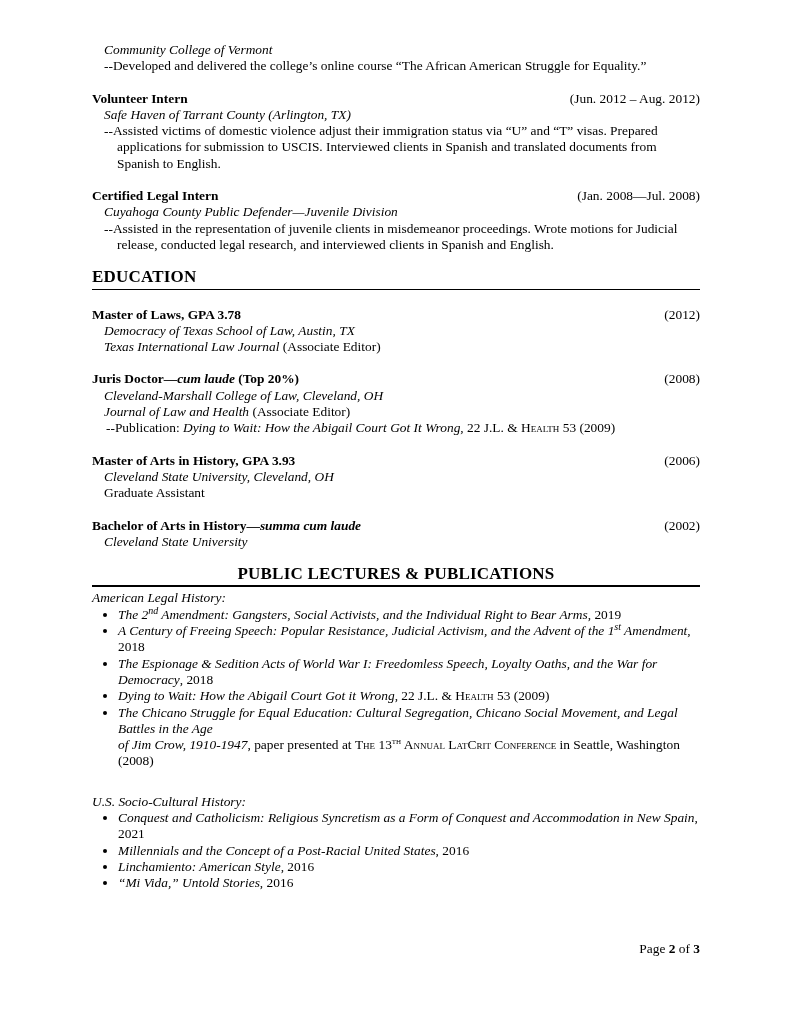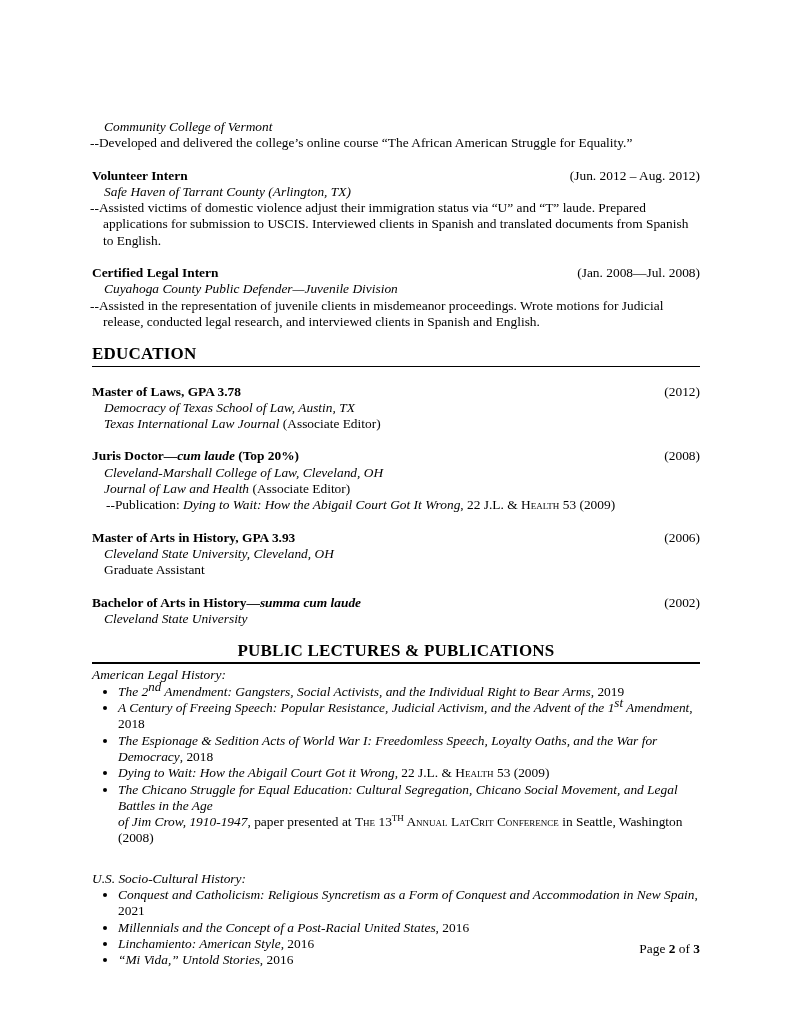--- a/index.html
+++ b/index.html
@@ -2,32 +2,32 @@
 <html><head>
 <meta charset="utf-8">
 <style>
   html,body{margin:0;padding:0;background:#fff;}
   .page{
     position:relative;
     width:791px;height:1024px;
     background:#fff;color:#000;
     font-family:"Liberation Serif","DejaVu Serif",serif;
     font-size:13.4px;line-height:16.3px;
-    padding:119px 91px 0 92px;
+    padding:42px 91px 0 92px;
     box-sizing:border-box;
     overflow:hidden;
   }
   .row{display:flex;justify-content:space-between;align-items:center;}
   .b{font-weight:700}
   .i{font-style:italic}
   .bi{font-weight:700;font-style:italic}
   .sc{font-variant:small-caps}
-  .sup{vertical-align:super;font-size:13px;line-height:0}
+  .sup{vertical-align:super;font-size:10px;line-height:0}
   .ind{margin-left:12px}
-  .hang{margin-left:11px;text-indent:-13px}
+  .hang{margin-left:25px;text-indent:-13px}
   .block{margin:0 0 16px 0}
   .sec{
     font-size:17px;font-weight:700;margin:0 0 17px 0;
     padding-bottom:3px;border-bottom:1.5px solid #000;
     letter-spacing:.2px;
   }
   .sec.thick{border-bottom:2.5px solid #000;margin-bottom:3px;text-align:center;}
   ul.pubs{margin:0;padding:0 0 0 26px;list-style:disc outside;}
   ul.pubs li{margin:0;padding:0;}
   li.wide{margin-right:-48px;}
@@ -46,21 +46,21 @@
       <div class="ind i">Community College of Vermont</div>
       <div class="hang">--Developed and delivered the college’s online course “The African American Struggle for Equality.”</div>
     </div>
 
     <div class="block">
       <div class="row">
         <span class="b">Volunteer Intern</span>
         <span>(Jun. 2012 – Aug. 2012)</span>
       </div>
       <div class="ind i">Safe Haven of Tarrant County (Arlington, TX)</div>
-      <div class="hang">--Assisted victims of domestic violence adjust their immigration status via “U” and “T” laude. Prepared applications for submission to USCIS. Interviewed clients in Spanish and translated documents from Spanish to English.</div>
+      <div class="hang">--Assisted victims of domestic violence adjust their immigration status via “U” and “T” visas. Prepared applications for submission to USCIS. Interviewed clients in Spanish and translated documents from Spanish to English.</div>
     </div>
 
     <div class="block">
       <div class="row">
         <span class="b">Certified Legal Intern</span>
         <span>(Jan. 2008—Jul. 2008)</span>
       </div>
       <div class="ind i">Cuyahoga County Public Defender—Juvenile Division</div>
       <div class="hang">--Assisted in the representation of juvenile clients in misdemeanor proceedings. Wrote motions for Judicial release, conducted legal research, and interviewed clients in Spanish and English.</div>
     </div>

